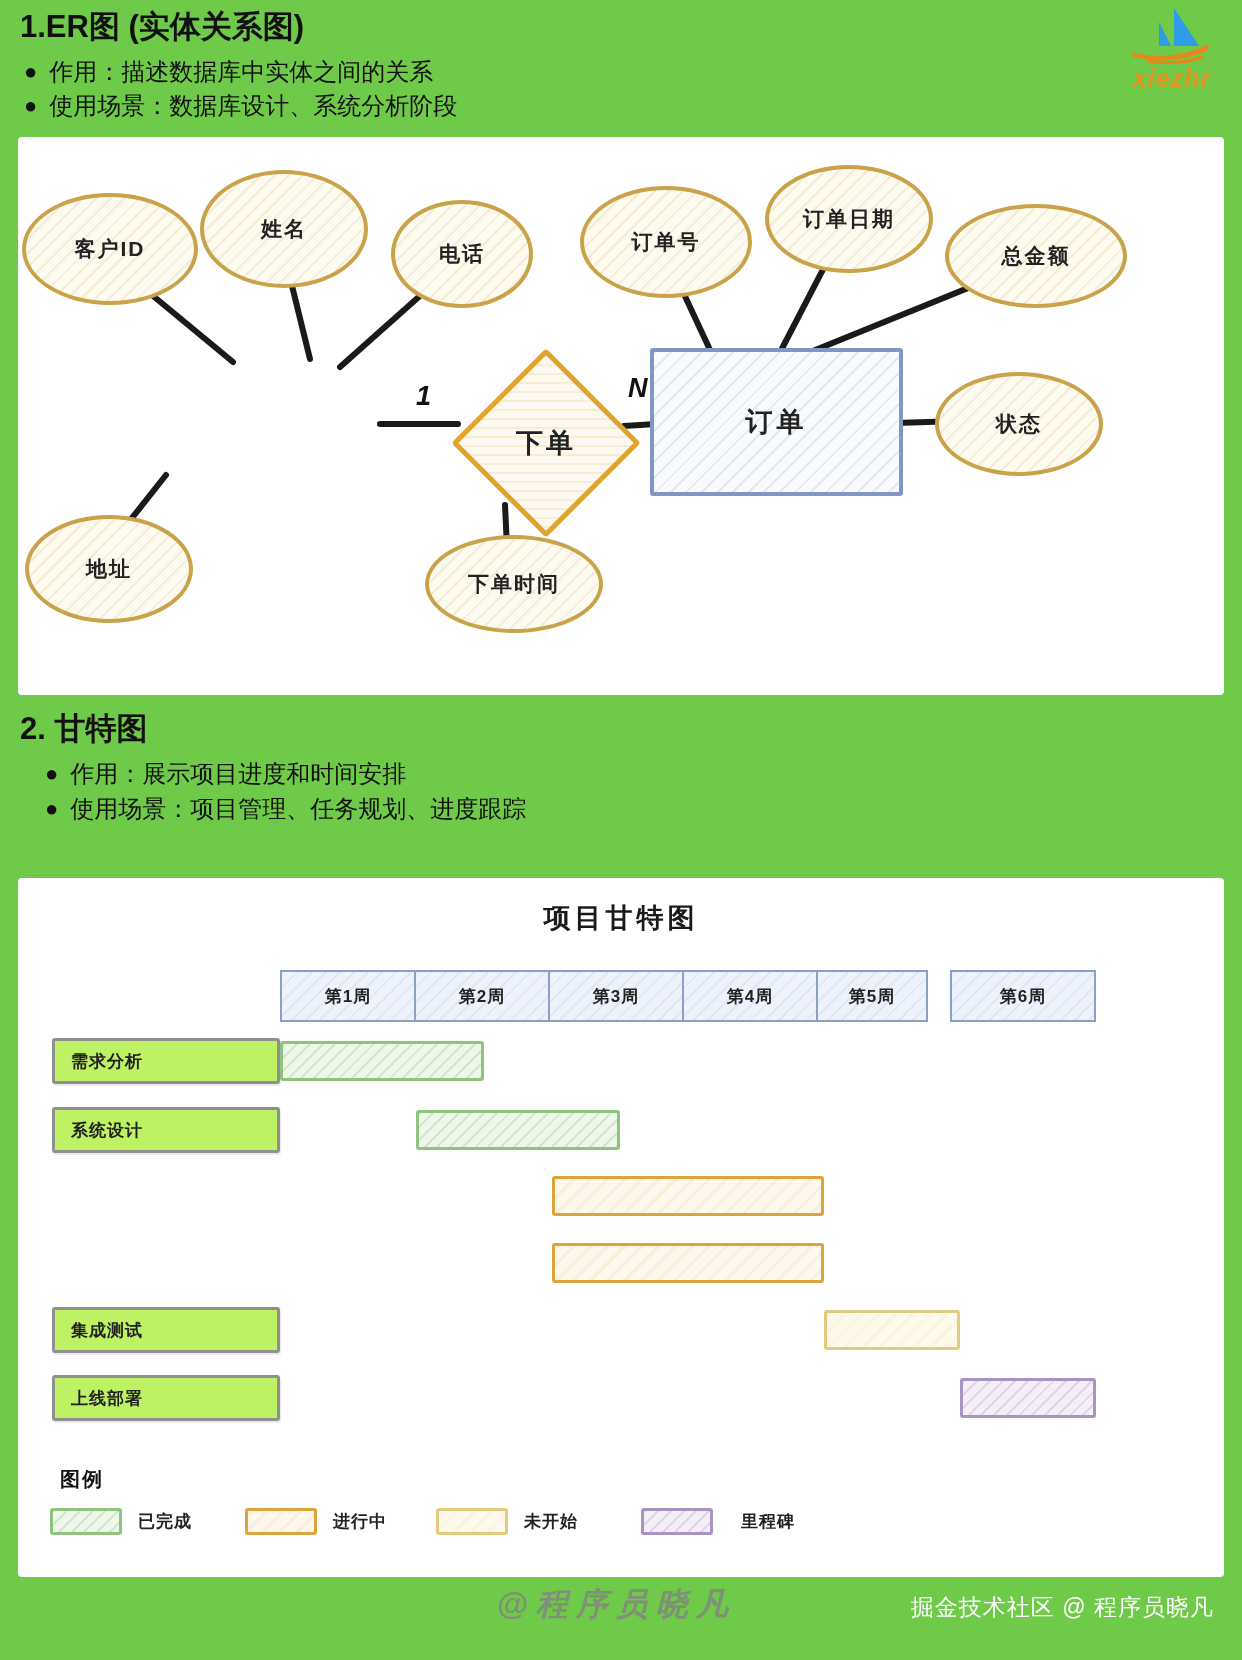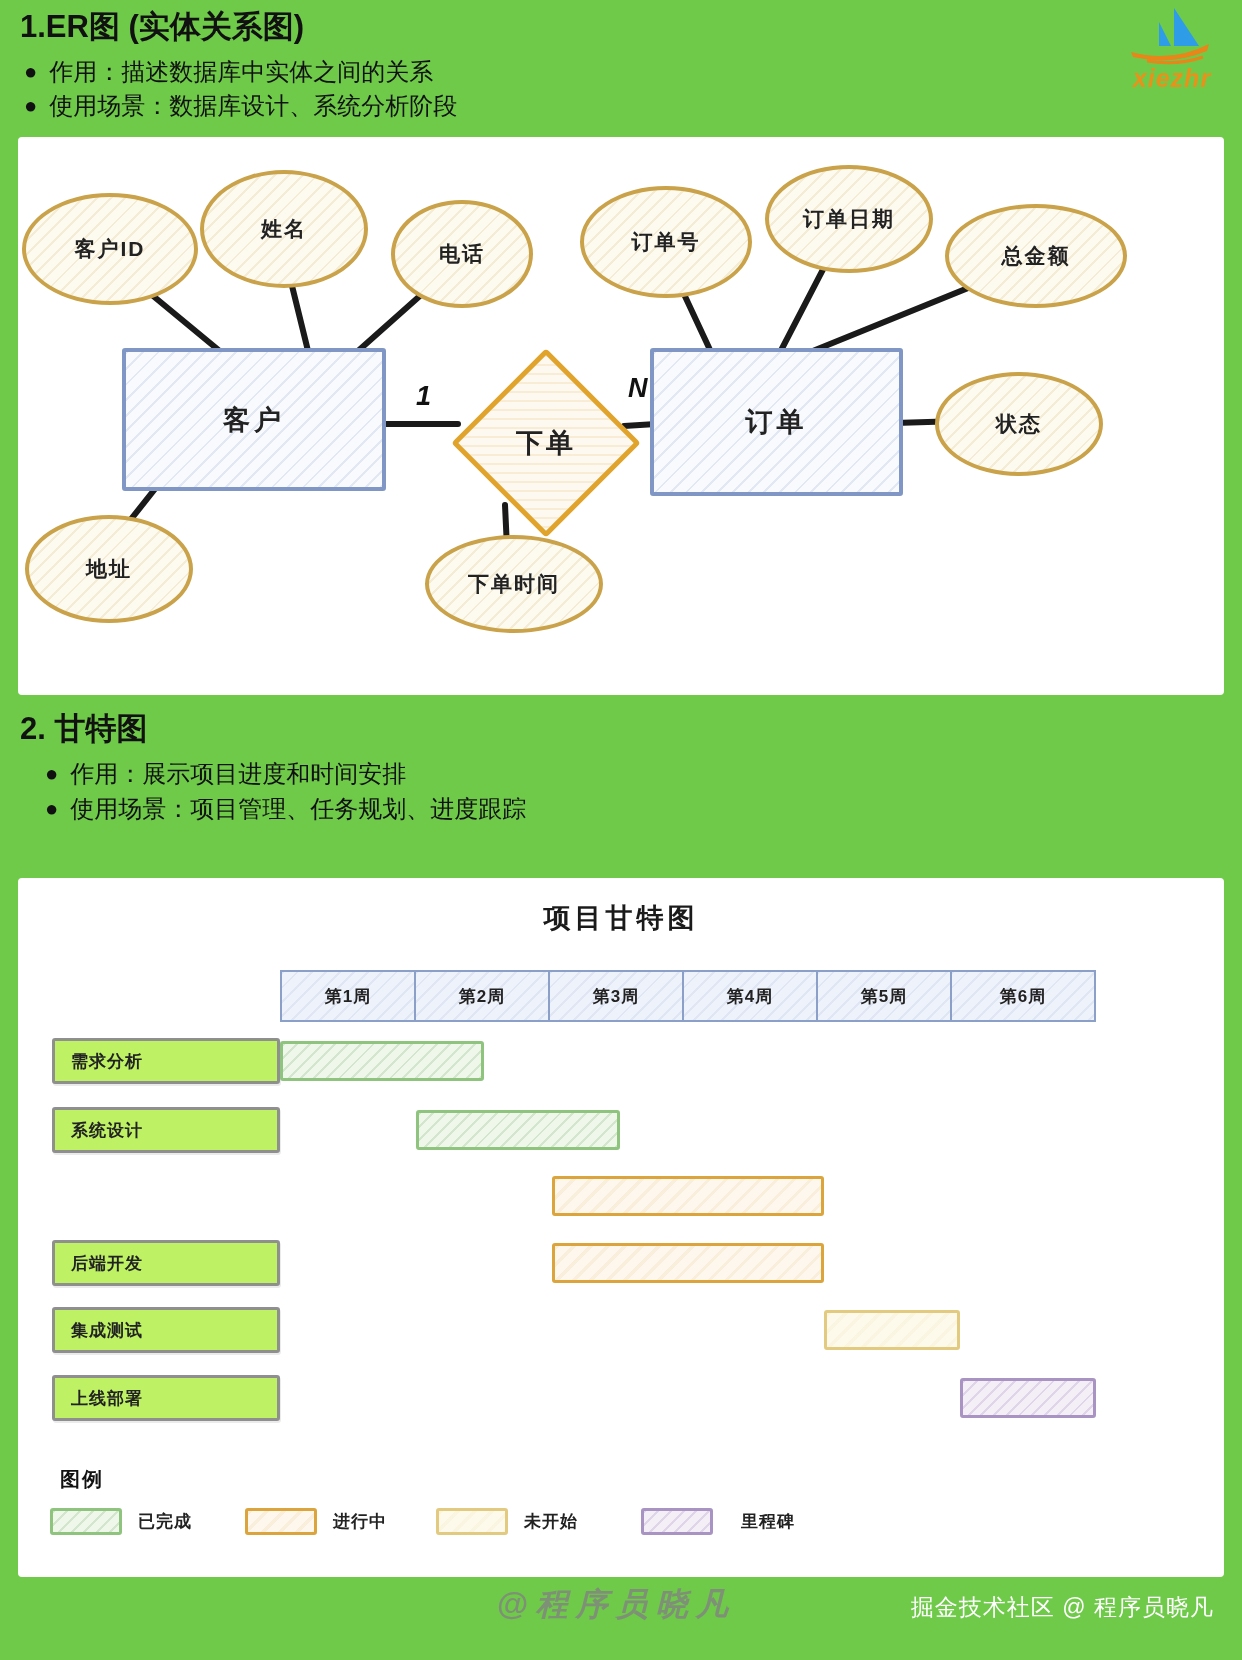--- a/index.html
+++ b/index.html
@@ -108,23 +108,20 @@
         <line x1="644" y1="110" x2="700" y2="230"></line>
         <line x1="827" y1="90" x2="757" y2="225"></line>
         <line x1="1014" y1="125" x2="780" y2="220"></line>
         <line x1="975" y1="283" x2="877" y2="286"></line>
         <line x1="490" y1="432" x2="487" y2="368"></line>
         <line x1="362" y1="287" x2="440" y2="287"></line>
         <line x1="606" y1="289" x2="638" y2="287"></line>
       </g>
     </svg>
 
-    <div class="er-entity" style="left:104px;top:211px;width:256px;height:135px;">
-      <span>客户</span>
-    </div>
     <div class="er-entity" style="left:632px;top:211px;width:245px;height:140px;">
       <span>订单</span>
     </div>
 
     <div class="er-diamond">
       <span>下单</span>
     </div>
 
     <div class="er-card" style="left:398px;top:244px;">1</div>
     <div class="er-card" style="left:610px;top:236px;">N</div>
@@ -169,31 +166,28 @@
   <span>使用场景：项目管理、任务规划、进度跟踪</span>
 </div>
 
 <div class="panel" id="gantt-panel">
   <div class="gantt-title">项目甘特图</div>
 
   <div class="g-head g-head-week" style="left:262px;width:136px;">第1周</div>
   <div class="g-head g-head-week" style="left:396px;width:136px;">第2周</div>
   <div class="g-head g-head-week" style="left:530px;width:136px;">第3周</div>
   <div class="g-head g-head-week" style="left:664px;width:136px;">第4周</div>
-  <div class="g-head g-head-week" style="left:798px;width:136px;">第5周</div>
+  <div class="g-head g-head-week" style="left:798px;width:112px;">第5周</div>
   <div class="g-head g-head-week" style="left:932px;width:146px;">第6周</div>
 
   <div class="g-tasklabel" style="top:160px;">
       <span>需求分析</span>
     </div>
   <div class="g-tasklabel" style="top:229px;">
       <span>系统设计</span>
-    </div>
-  <div class="g-tasklabel" style="top:362px;">
-      <span>后端开发</span>
     </div>
   <div class="g-tasklabel" style="top:429px;">
       <span>集成测试</span>
     </div>
   <div class="g-tasklabel" style="top:497px;">
       <span>上线部署</span>
     </div>
 
   <div class="g-bar bar-completed" style="top: 163px; left: 262px; width: 204px;"></div>
   <div class="g-bar bar-completed" style="top: 232px; left: 398px; width: 204px;"></div>

